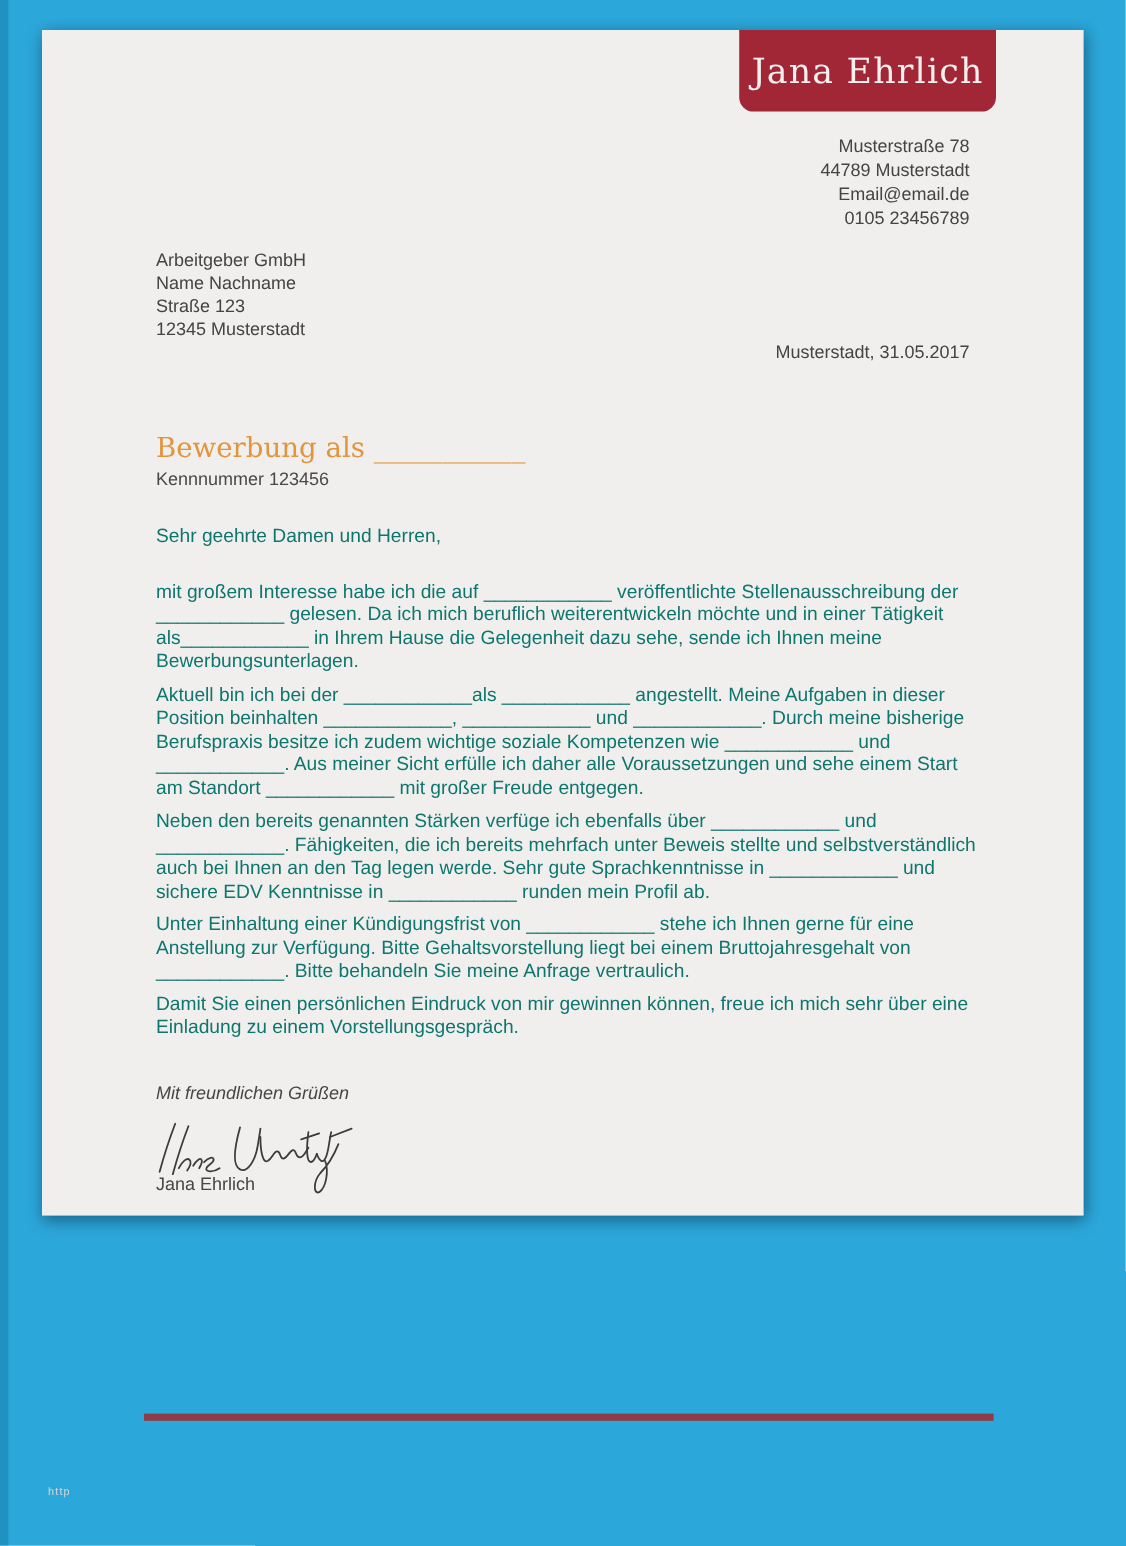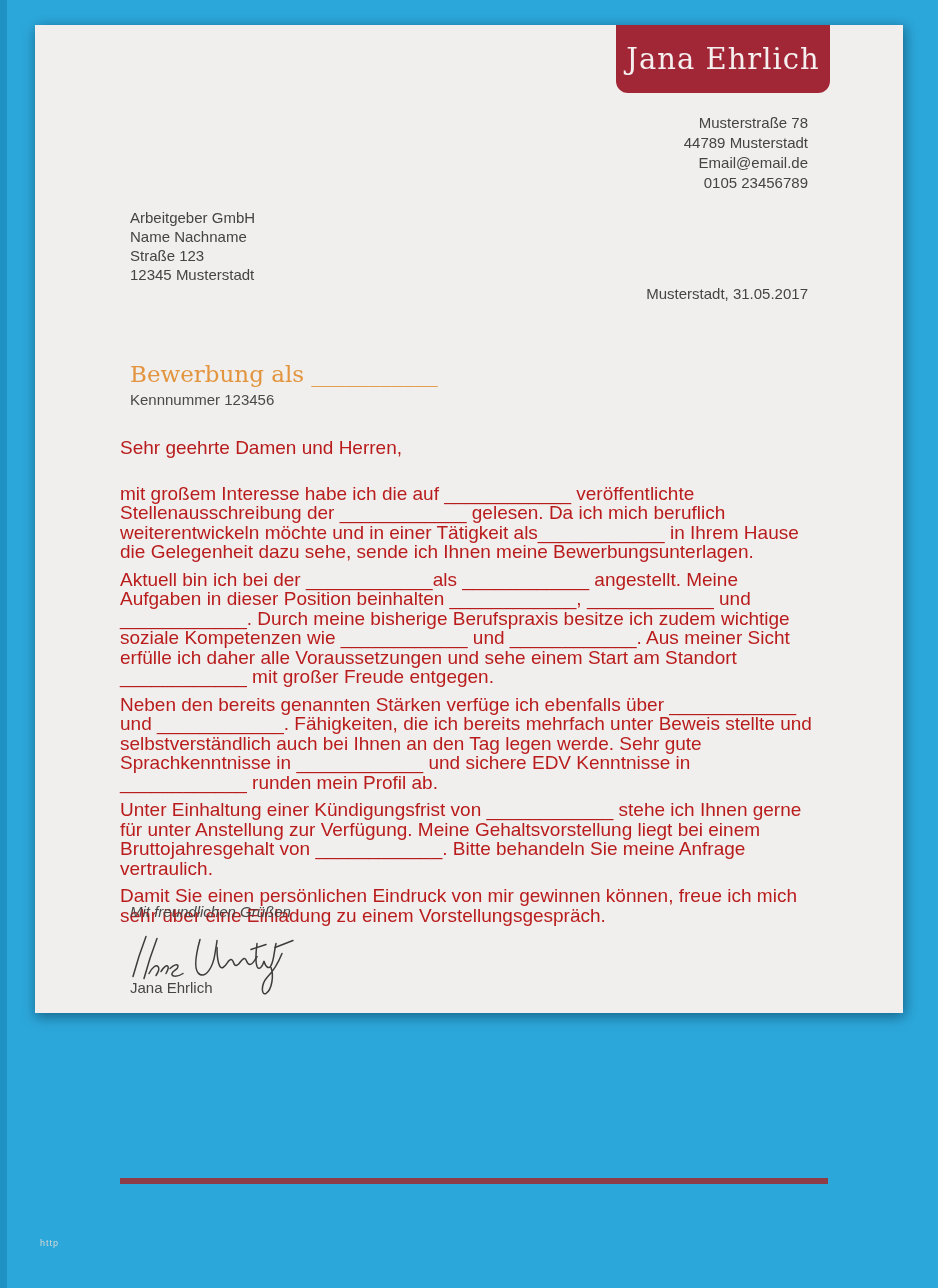--- a/index.html
+++ b/index.html
@@ -56,22 +56,22 @@
     font-weight: normal;
     font-size: 23px; line-height: 30px;
     color: #e2953e;
   }
   .subject-reference {
     margin-top: 2px;
     font-size: 15px; color: #4a4948;
   }
 
   .body-content {
-    position: absolute; left: 85px; top: 413px; width: 692px;
-    font-size: 19px; line-height: 19.5px; color: #b91c1c;
+    position: absolute; left: 95px; top: 413px; width: 692px;
+    font-size: 16px; line-height: 19.5px; color: #0f766e;
   }
   .salutation { margin: 0 0 26px 0; }
   .letter-paragraph { margin: 0 0 8px 0; }
 
   .closing-regards {
     position: absolute; left: 95px; top: 878px;
     font-size: 15px; color: #474645; font-style: italic;
   }
   .signature-wrap {
     position: absolute; left: 90px; top: 905px;
@@ -124,21 +124,21 @@
   <div class="subject-block">
     <div class="subject-title">Bewerbung als ___________</div>
     <div class="subject-reference">Kennnummer 123456</div>
   </div>
 
   <div class="body-content">
     <p class="salutation">Sehr geehrte Damen und Herren,</p>
     <p class="letter-paragraph">mit großem Interesse habe ich die auf ____________ veröffentlichte Stellenausschreibung der ____________ gelesen. Da ich mich beruflich weiterentwickeln möchte und in einer Tätigkeit als____________ in Ihrem Hause die Gelegenheit dazu sehe, sende ich Ihnen meine Bewerbungsunterlagen.</p>
     <p class="letter-paragraph">Aktuell bin ich bei der ____________als ____________ angestellt. Meine Aufgaben in dieser Position beinhalten ____________, ____________ und ____________. Durch meine bisherige Berufspraxis besitze ich zudem wichtige soziale Kompetenzen wie ____________ und ____________. Aus meiner Sicht erfülle ich daher alle Voraussetzungen und sehe einem Start am Standort ____________ mit großer Freude entgegen.</p>
     <p class="letter-paragraph">Neben den bereits genannten Stärken verfüge ich ebenfalls über ____________ und ____________. Fähigkeiten, die ich bereits mehrfach unter Beweis stellte und selbstverständlich auch bei Ihnen an den Tag legen werde. Sehr gute Sprachkenntnisse in ____________ und sichere EDV Kenntnisse in ____________ runden mein Profil ab.</p>
-    <p class="letter-paragraph">Unter Einhaltung einer Kündigungsfrist von ____________ stehe ich Ihnen gerne für unter Anstellung zur Verfügung. Meine Gehaltsvorstellung liegt bei einem Bruttojahresgehalt von ____________. Bitte behandeln Sie meine Anfrage vertraulich.</p>
+    <p class="letter-paragraph">Unter Einhaltung einer Kündigungsfrist von ____________ stehe ich Ihnen gerne für eine Anstellung zur Verfügung. Bitte Gehaltsvorstellung liegt bei einem Bruttojahresgehalt von ____________. Bitte behandeln Sie meine Anfrage vertraulich.</p>
     <p class="letter-paragraph">Damit Sie einen persönlichen Eindruck von mir gewinnen können, freue ich mich sehr über eine Einladung zu einem Vorstellungsgespräch.</p>
   </div>
 
   <div class="closing-regards">Mit freundlichen Grüßen</div>
 
   <div class="signature-wrap" aria-label="Ihre Unterschrift">
     <svg viewBox="0 0 175 72" xmlns="http://www.w3.org/2000/svg">
       <g fill="none" stroke="#3c3c3c" stroke-width="1.5" stroke-linecap="round">
         <path d="M8 45 C11 34 16 18 21 5"></path>
         <path d="M19 47 C22 36 27 20 32 7 M24 42 C27 36 31 33 33 35 C35 37 33 41 31 44"></path>

